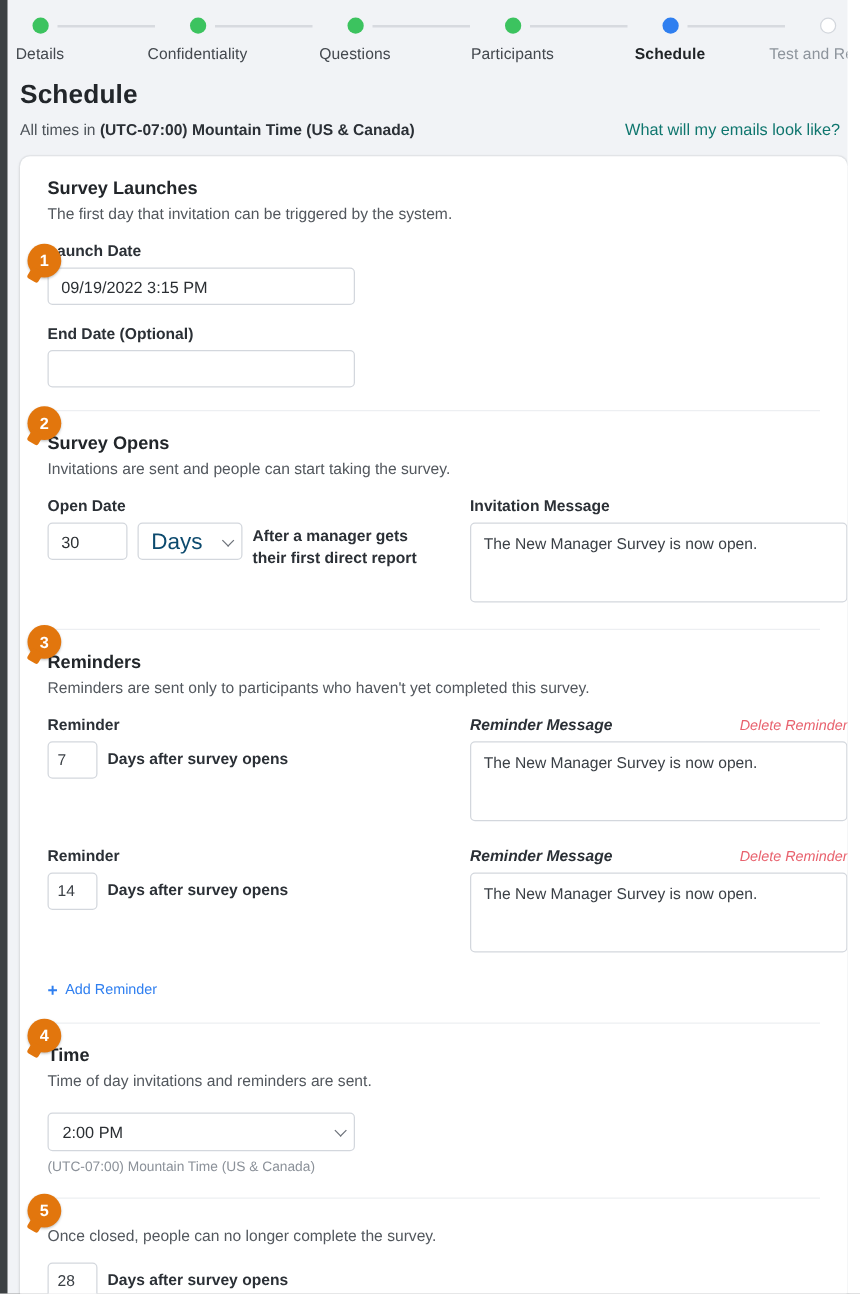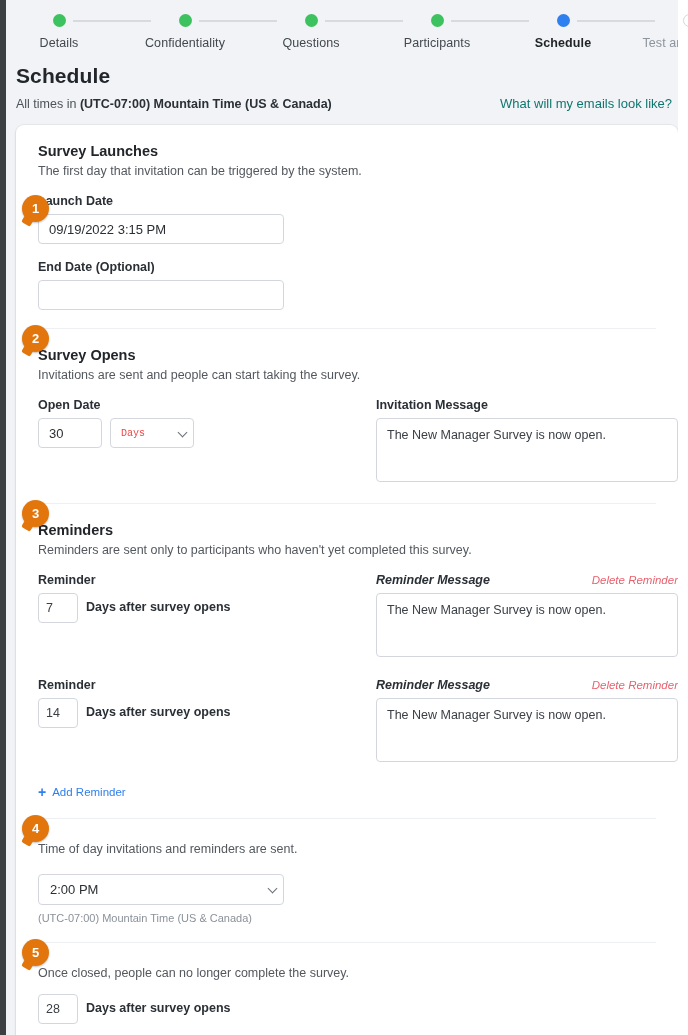--- a/index.html
+++ b/index.html
@@ -40,21 +40,21 @@
     width: 10px;
     height: 100%;
     background: #ffffff;
   }
 
   
   .stepper {
     position: relative;
     display: flex;
     align-items: flex-start;
-    justify-content: space-between;
+    justify-content: center;
     padding: 14px 0 0 0;
     height: 60px;
     gap: 20px;
   }
   .step {
     position: relative;
     display: flex;
     flex-direction: column;
     align-items: center;
     width: 106px;
@@ -236,23 +236,23 @@
   }
   .select-box select {
     appearance: none;
     -webkit-appearance: none;
     width: 100%;
     height: 100%;
     border: 1px solid #d3d7dd;
     border-radius: 4px;
     background: #ffffff;
     padding: 0 22px 0 10px;
-    font-family: Liberation Mono, monospace;
-    font-size: 10px;
-    color: #ef4444;
+    font-family: Liberation Sans, sans-serif;
+    font-size: 18px;
+    color: #0c4a6e;
     outline: none;
     cursor: pointer;
   }
   .chev {
     position: absolute;
     right: 8px;
     top: 11px;
     width: 7px;
     height: 7px;
     border-right: 1.6px solid #6b7078;
@@ -449,20 +449,21 @@
               <div class="inline-row">
                 <input class="num-input-wide" type="text" value="30" style="">
                 <div class="select-box">
                   <select>
                     <option>Days</option>
                     <option>Weeks</option>
                     <option>Months</option>
                   </select>
                   <span class="chev"></span>
                 </div>
+                <div class="helper-bold">After a manager gets their first direct report</div>
               </div>
             </div>
 
             <div class="col-right">
               <div class="field-label">Invitation Message</div>
               <textarea class="textarea" style="">The New Manager Survey is now open.</textarea>
             </div>
           </div>
         </div>
 
@@ -510,20 +511,21 @@
 
           <a class="add-reminder">
             <span class="plus-glyph">+</span>
             <span>Add Reminder</span>
           </a>
         </div>
 
         <div class="section">
           <div class="badge" style="top:-4px;">4</div>
 
+          <div class="section-title">Time</div>
           <div class="section-desc">Time of day invitations and reminders are sent.</div>
 
           <div class="mt18">
             <div class="time-select-box">
               <select>
                 <option>12:00 AM</option>
                 <option>8:00 AM</option>
                 <option>9:00 AM</option>
                 <option>12:00 PM</option>
                 <option>1:00 PM</option>

